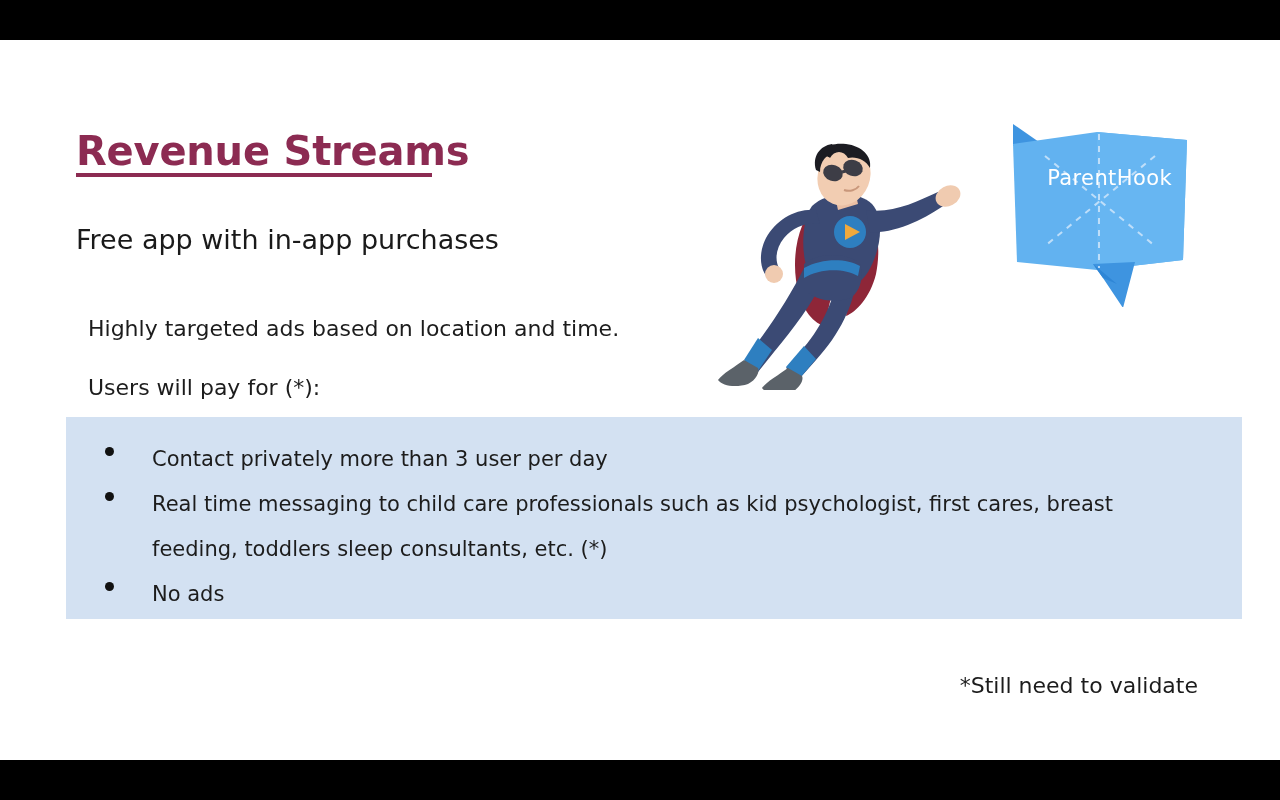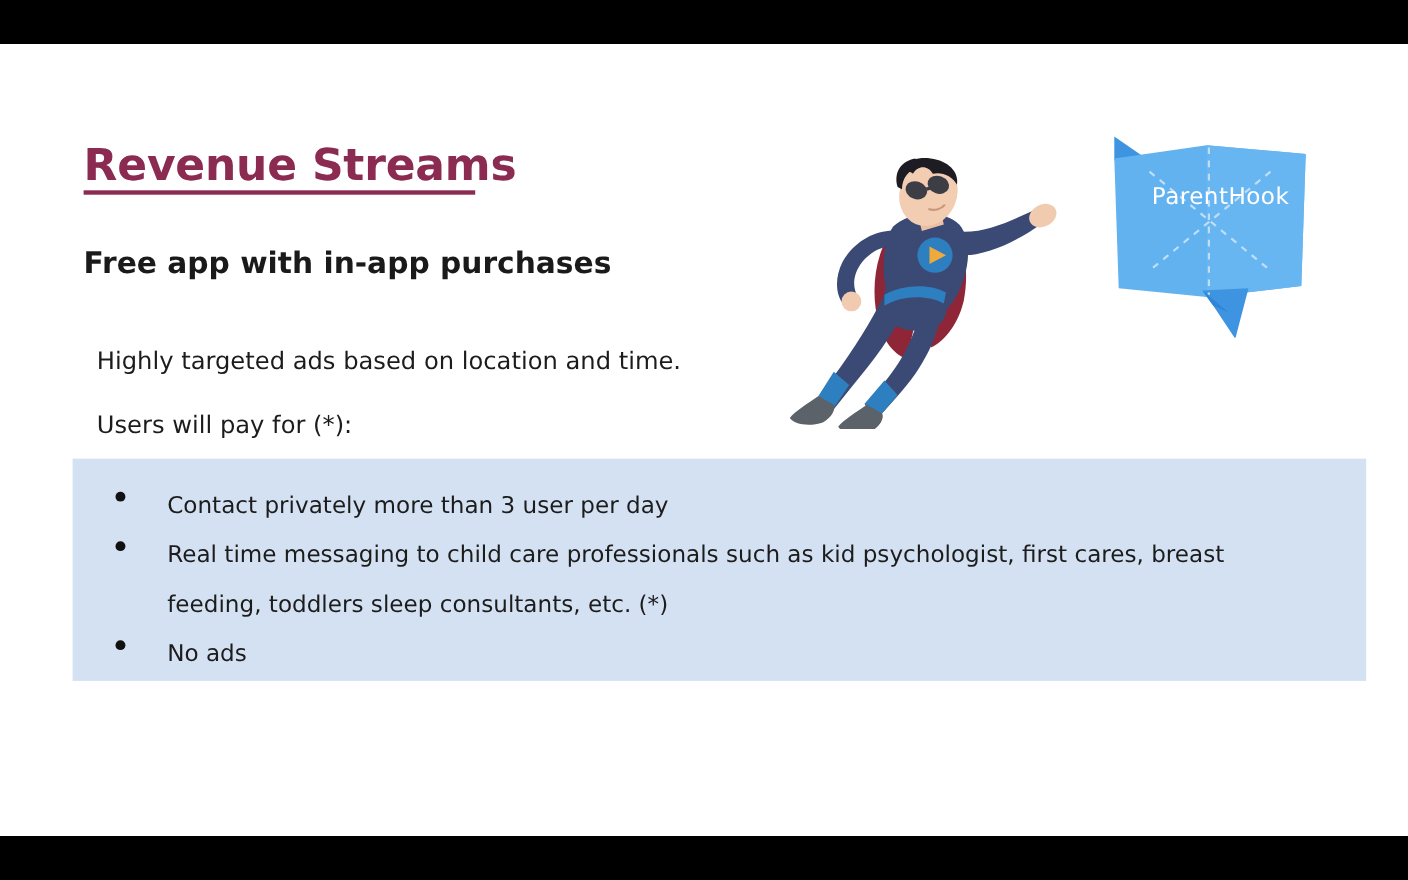--- a/index.html
+++ b/index.html
@@ -54,21 +54,21 @@
     height: 4px;
     background: #8C2B52;
   }
 
   
   .subtitle {
     position: absolute;
     left: 76px;
     top: 184px;
     font-size: 27px;
-    font-weight: bold;
+    font-weight: normal;
     color: #1a1a1a;
     white-space: nowrap;
   }
 
   
   .intro-line {
     position: absolute;
     left: 88px;
     font-size: 22px;
     color: #1c1c1c;
@@ -186,20 +186,21 @@
         <span class="bullet-dot"></span>
         <span class="bullet-text">Real time messaging to child care professionals such as kid psychologist, first cares, breast feeding, toddlers sleep consultants, etc. (*)</span>
       </li>
       <li class="bullet-item bi-3">
         <span class="bullet-dot"></span>
         <span class="bullet-text">No ads</span>
       </li>
     </ul>
   </div>
 
+  <div class="footnote">*Still need to validate</div>
 
   <svg class="hero-art" viewBox="0 0 290 250">
 
     <path d="M118 62 C100 78 92 110 96 140 C100 168 112 182 124 186 C132 158 138 120 146 96 Z" fill="#8E2638"></path>
     <path d="M160 58 C176 72 182 104 176 134 C170 158 156 172 146 176 C150 146 152 108 150 82 Z" fill="#8E2638"></path>
 
     <path d="M104 128 C92 152 76 178 58 202 L44 222 L58 232 L74 212 C94 188 112 164 122 142 Z" fill="#3B4A74"></path>
     <path d="M58 198 L44 220 L58 231 L72 210 Z" fill="#2E7FC0"></path>
 
     <path d="M138 134 C134 162 120 190 100 212 L86 228 L100 238 L116 220 C140 194 154 164 156 140 Z" fill="#3B4A74"></path>

